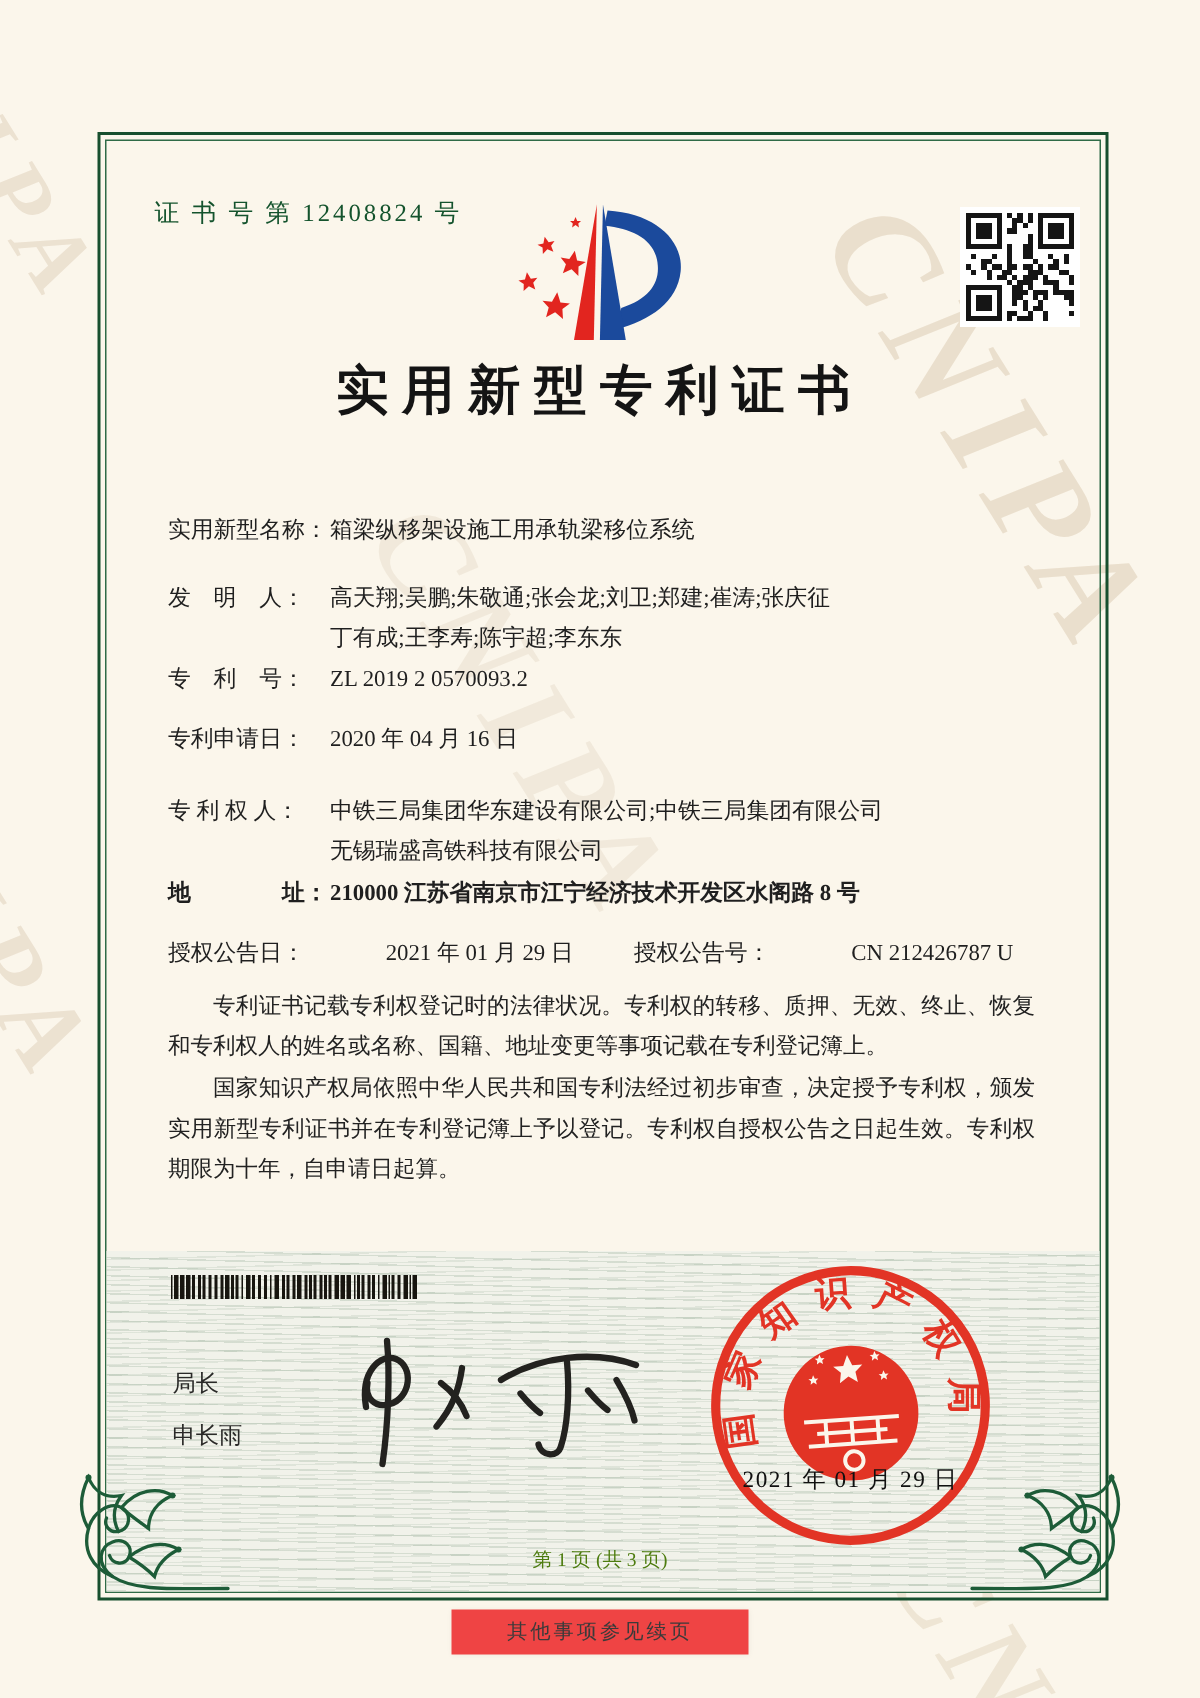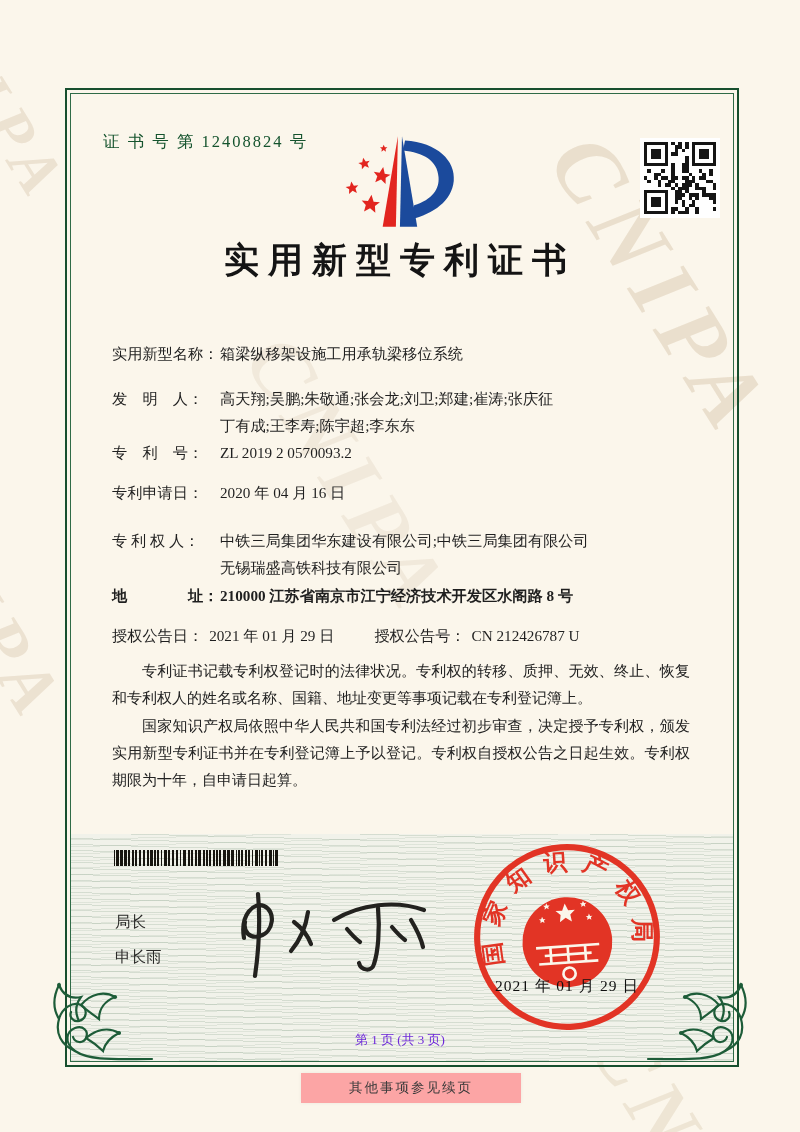--- a/index.html
+++ b/index.html
@@ -32,38 +32,38 @@
            display:flex;align-items:center;justify-content:center;}
   .qr-wrap svg{width:72px;height:72px;}
   .title{position:absolute;left:0;top:237px;width:100%;text-align:center;font-size:35px;font-weight:bold;
          letter-spacing:9px;color:#141414;z-index:2;}
   
   .row{position:absolute;left:112px;width:580px;display:flex;font-size:15.2px;line-height:1.8;z-index:2;color:#1f1f1f;}
   .row .lbl{flex:0 0 108px;white-space:nowrap;}
   .row .val{flex:1;}
   .r-name{top:340px;} .r-inv{top:385px;} .r-pat{top:439px;justify-content:center;} .r-fil{top:479px;}
   .r-own{top:527px;} .r-addr{top:582px;font-weight:bold;} .r-grant{top:622px;}
-  .grant-pair{display:flex;}
+  .grant-pair{display:flex;gap:48px;}
   .grant-pair.second{margin-left:40px;}
   .grant-pair .lbl2{white-space:nowrap;margin-right:6px;}
   
   .body-text{position:absolute;left:112px;top:658px;width:578px;z-index:2;font-size:15px;line-height:1.82;
              text-align:justify;color:#222;}
   .body-text p{margin:0;text-indent:2em;}
   
   .barcode{position:absolute;left:114px;top:850px;width:210px;height:16px;z-index:3;font-size:0;white-space:nowrap;}
   .barcode span{display:inline-block;height:100%;background:#17150f;vertical-align:top;}
   .sig-title{position:absolute;left:115px;top:912px;font-size:15.5px;z-index:3;color:#2a2a28;}
   .sig-name{position:absolute;left:115px;top:947px;font-size:15.5px;z-index:3;color:#2a2a28;}
   .autograph{position:absolute;left:228px;top:886px;width:205px;height:100px;z-index:3;}
   .seal{position:absolute;left:470px;top:840px;width:194px;height:194px;z-index:3;transform:rotate(-4deg);}
   .seal-date{position:absolute;left:476px;top:976px;width:182px;text-align:center;z-index:4;
              font-size:15.5px;letter-spacing:1px;color:#101010;}
-  .page-line{position:absolute;left:0;top:1031px;width:100%;text-align:center;font-size:13px;color:#6d28d9;z-index:3;}
-  .note-box{position:absolute;left:301px;top:1073px;width:220px;height:30px;background:#fca5a5;z-index:4;
+  .page-line{position:absolute;left:0;top:1031px;width:100%;text-align:center;font-size:13px;color:#4d7c0f;z-index:3;}
+  .note-box{position:absolute;left:301px;top:1073px;width:198px;height:30px;background:#ef4444;z-index:4;
             display:flex;align-items:center;justify-content:center;font-size:13.5px;letter-spacing:2px;color:#3a3a3a;
             box-shadow:0 0 4px rgba(0,0,0,.06);}
 </style>
 </head>
 <body>
 
 <div class="page">
 
   <div class="wm wm1">CNIPA</div>
   <div class="wm wm2">CNIPA</div>

